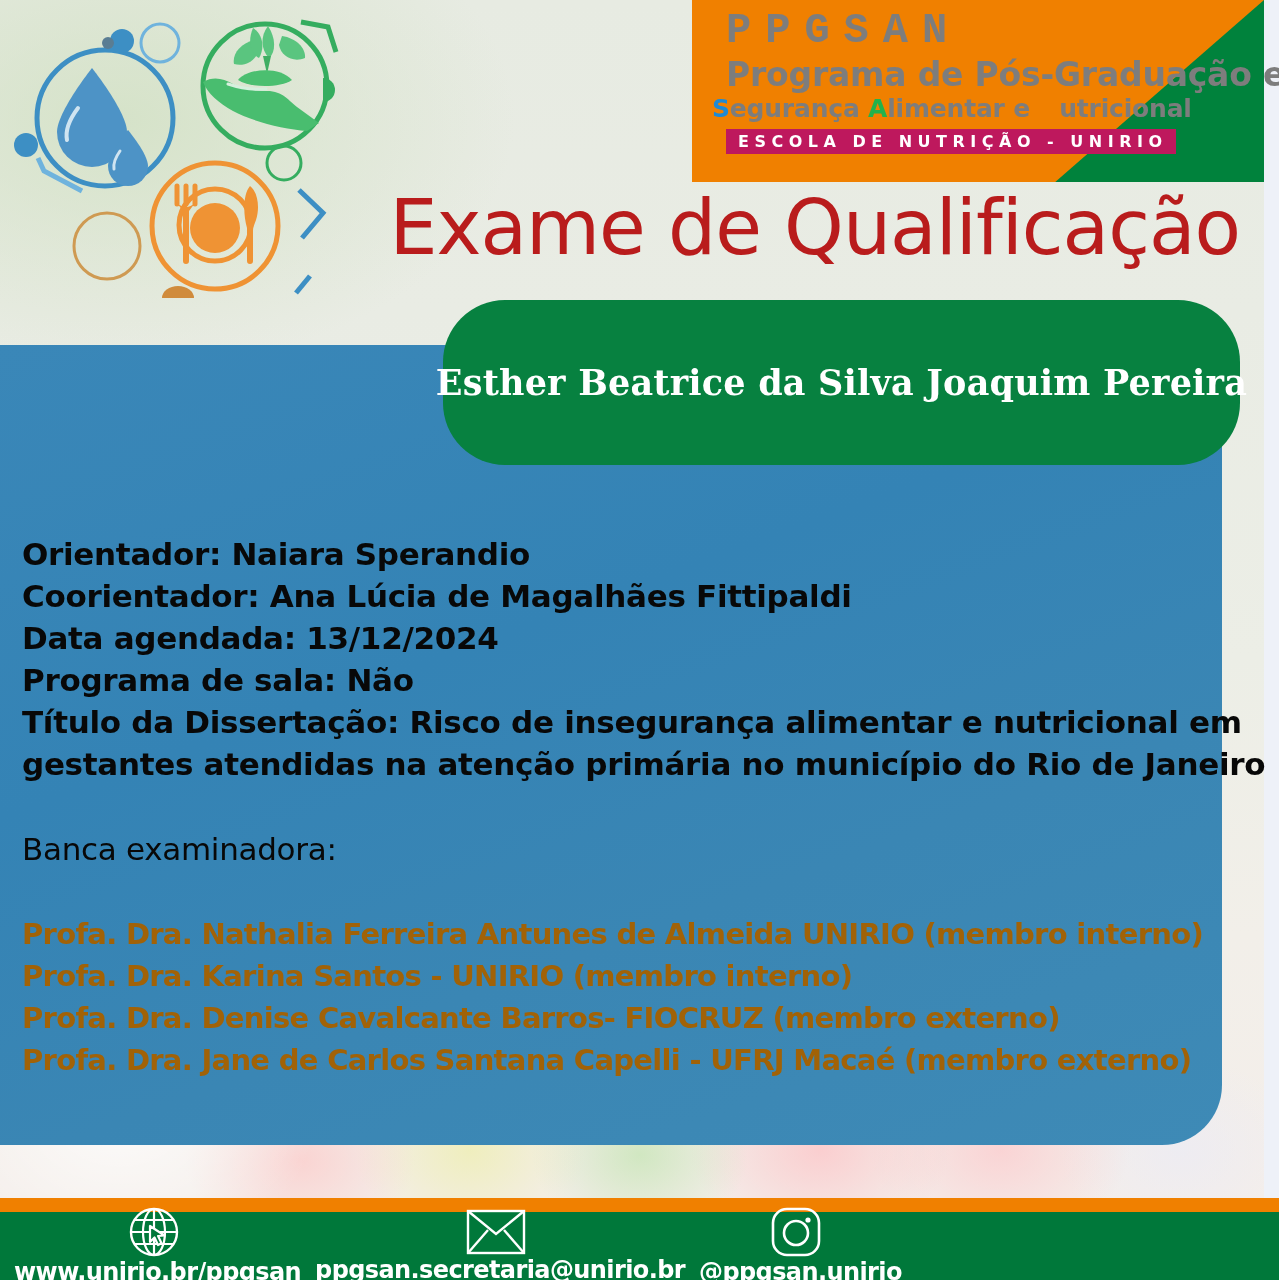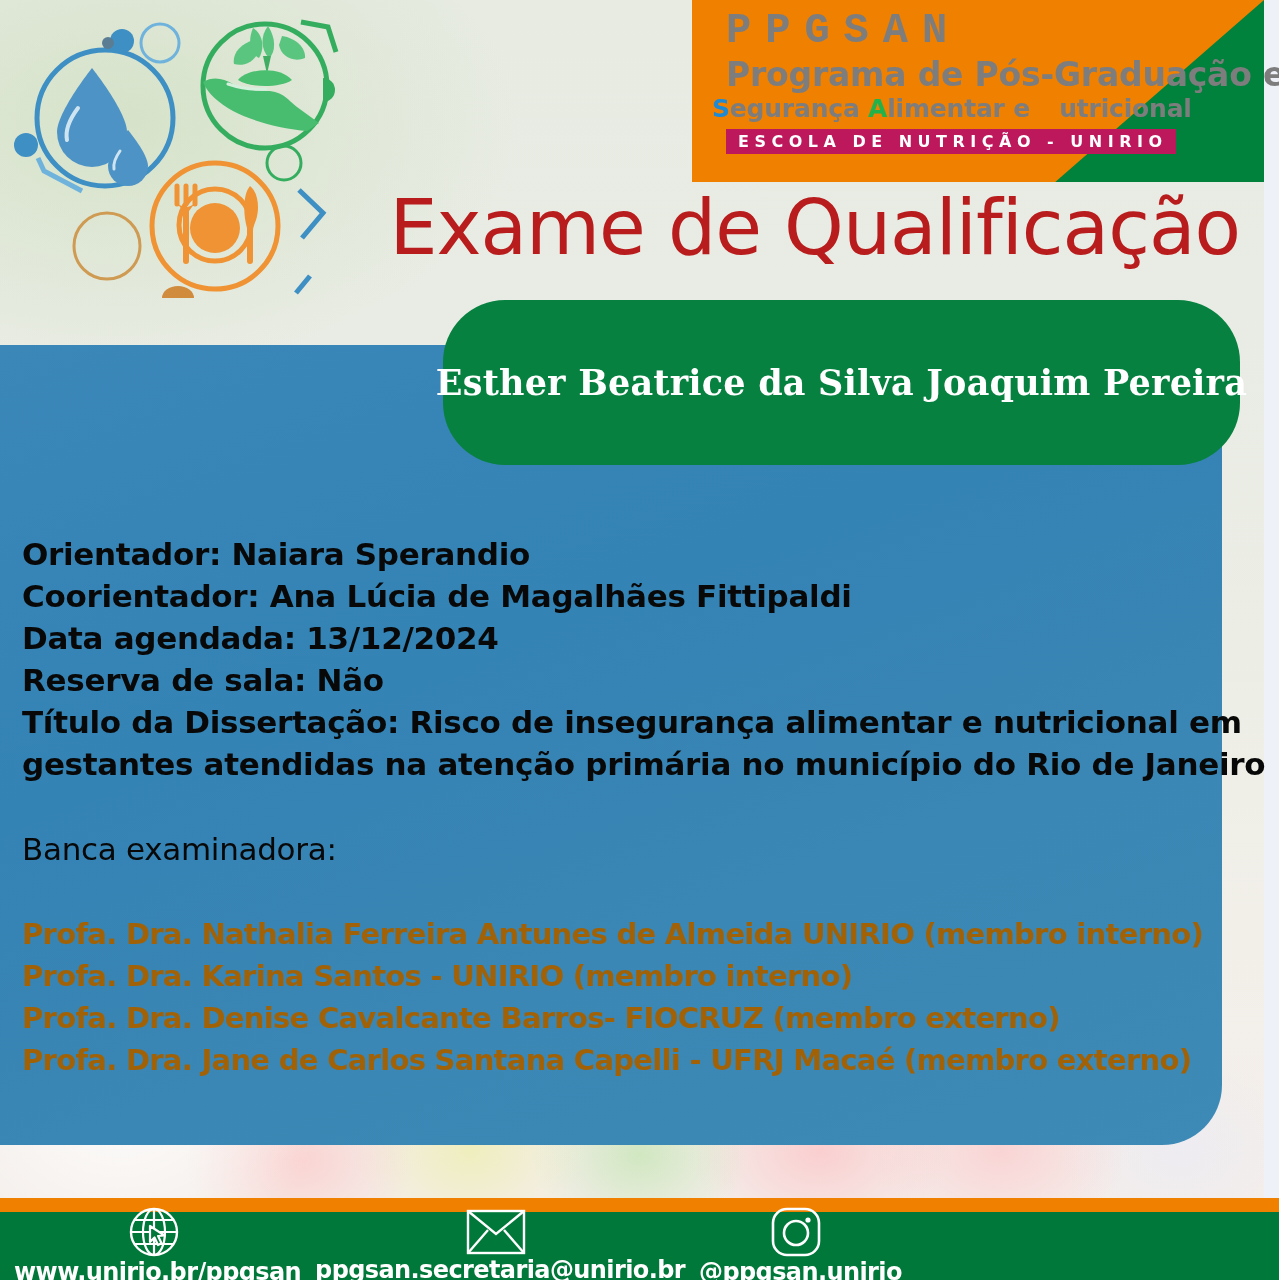--- a/index.html
+++ b/index.html
@@ -313,21 +313,21 @@
   </div>
 
   <div class="name-banner">
     <div class="name-text">Esther Beatrice da Silva Joaquim Pereira</div>
   </div>
 
   <div class="details">
     <div class="row">Orientador: Naiara Sperandio</div>
     <div class="row">Coorientador: Ana Lúcia de Magalhães Fittipaldi</div>
     <div class="row">Data agendada: 13/12/2024</div>
-    <div class="row">Reserva de sala: Não</div>
+    <div class="row">Programa de sala: Não</div>
     <div class="row">Título da Dissertação: Risco de insegurança alimentar e nutricional em</div>
     <div class="row">gestantes atendidas na atenção primária no município do Rio de Janeiro</div>
   </div>
 
   <div class="banca-heading">Banca examinadora:</div>
   <div class="banca-list">
     <div class="row"> Profa. Dra. Nathalia Ferreira Antunes de Almeida UNIRIO (membro interno)</div>
     <div class="row"> Profa. Dra. Karina Santos - UNIRIO (membro interno)</div>
     <div class="row"> Profa. Dra. Denise  Cavalcante Barros- FIOCRUZ (membro externo)</div>
     <div class="row"> Profa. Dra. Jane de Carlos Santana Capelli - UFRJ Macaé (membro externo)</div>

